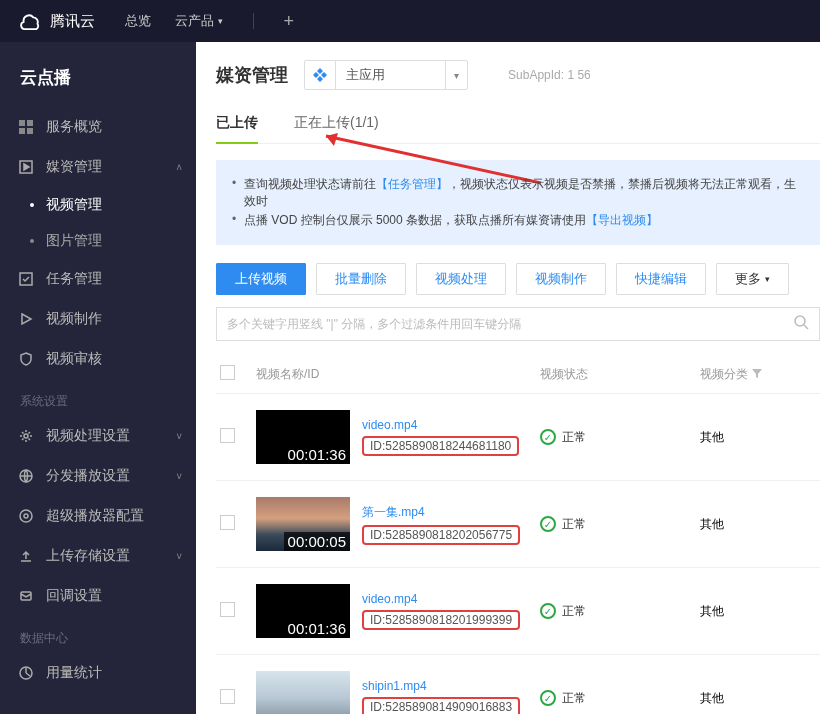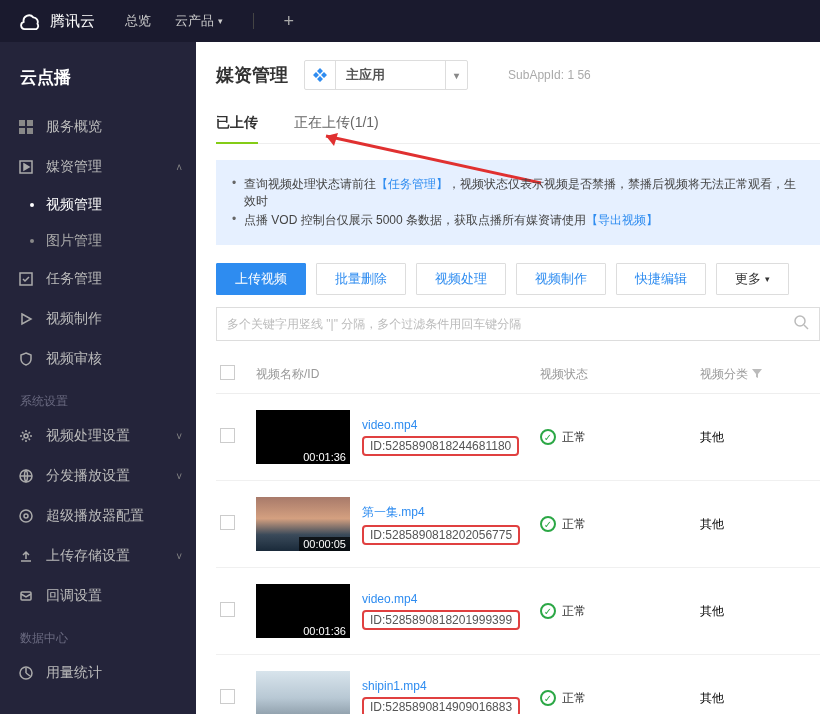--- a/index.html
+++ b/index.html
@@ -20,21 +20,21 @@
 .side-icon { width: 16px; height: 14px; margin-right: 12px; flex-shrink: 0; display: inline-flex; align-items: center; justify-content: center; }
 .side-item .chev { margin-left: auto; font-size: 10px; color: #888; }
 .side-sub { display: flex; align-items: center; padding: 9px 14px 9px 46px; color: #aaa; cursor: pointer; position: relative; }
 .side-sub:before { content: ""; width: 4px; height: 4px; background: #888; border-radius: 50%; position: absolute; left: 30px; }
 .side-sub.active { color: #fff; }
 .side-sub.active:before { background: #fff; }
 .side-group { color: #6a6a80; font-size: 12px; padding: 14px 20px 6px; }
 
 .main { flex: 1; background: #fff; padding: 18px 0 0 20px; overflow: hidden; }
 .mh { display: flex; align-items: center; gap: 16px; font-size: 18px; font-weight: 600; color: #333; margin-bottom: 16px; }
-.app-sel { display: flex; align-items: center; border: 1px solid #ddd; border-radius: 2px; height: 30px; font-size: 13px; font-weight: bold; }
+.app-sel { display: flex; align-items: center; border: 1px solid #ddd; border-radius: 2px; height: 30px; font-size: 13px; font-weight: normal; }
 .app-icon { padding: 0 8px; color: #2e8cf0; border-right: 1px solid #ddd; display: flex; align-items: center; height: 100%; }
 .app-label { padding: 0 60px 0 10px; color: #555; }
 .app-dd { padding: 0 8px; color: #888; font-size: 10px; border-left: 1px solid #ddd; height: 100%; display: flex; align-items: center; }
 .subid { font-size: 12px; color: #aaa; font-weight: normal; margin-left: 24px; }
 
 .tabs { display: flex; gap: 36px; border-bottom: 1px solid #eee; margin-bottom: 16px; position: relative; }
 .tab { padding: 8px 0 10px; font-size: 14px; color: #666; cursor: pointer; }
 .tab.active { color: #333; font-weight: 600; border-bottom: 2px solid #84cc16; margin-bottom: -1px; }
 .arrow-annot { position: absolute; left: 100px; top: 22px; width: 230px; height: 60px; pointer-events: none; }
 
@@ -59,21 +59,21 @@
 .col-chk { width: 40px; padding-left: 4px; }
 .col-name { flex: 1; }
 .col-status { width: 160px; }
 .col-cat { width: 120px; display: flex; align-items: center; gap: 4px; }
 .chk { width: 15px; height: 15px; border: 1px solid #ccc; display: inline-block; cursor: pointer; }
 
 .row { display: flex; align-items: center; padding: 16px 0; border-bottom: 1px solid #f0f0f0; font-size: 12px; }
 .thumb { width: 94px; height: 54px; background: #000; position: relative; margin-right: 12px; flex-shrink: 0; }
 .thumb.sunset { background: linear-gradient(180deg, #a87a6a 0%, #d4a080 40%, #3a4a5a 70%, #1a2a3a 100%); }
 .thumb.city { background: linear-gradient(180deg, #d8e4ec 0%, #b8c8d4 50%, #7a8a96 100%); }
-.dur { position: absolute; bottom: 0; right: 0; background: rgba(0,0,0,.7); color: #fff; font-size: 11px; padding: 1px 4px; }
+.dur { position: absolute; bottom: 0; right: 0; background: rgba(0,0,0,.7); color: #fff; font-size: 15px; padding: 1px 4px; }
 .info .fname { color: #2e8cf0; margin-bottom: 4px; }
 .idbox { border: 2px solid #e04040; border-radius: 4px; padding: 1px 6px; display: inline-block; color: #555; }
 .status-ok { display: flex; align-items: center; gap: 6px; color: #333; }
 .ok-circle { width: 16px; height: 16px; border: 2px solid #2ba745; border-radius: 50%; display: inline-flex; align-items: center; justify-content: center; color: #2ba745; font-size: 10px; }
 </style>
 </head>
 <body>
 
 <div class="topbar">
   <div class="logo">

